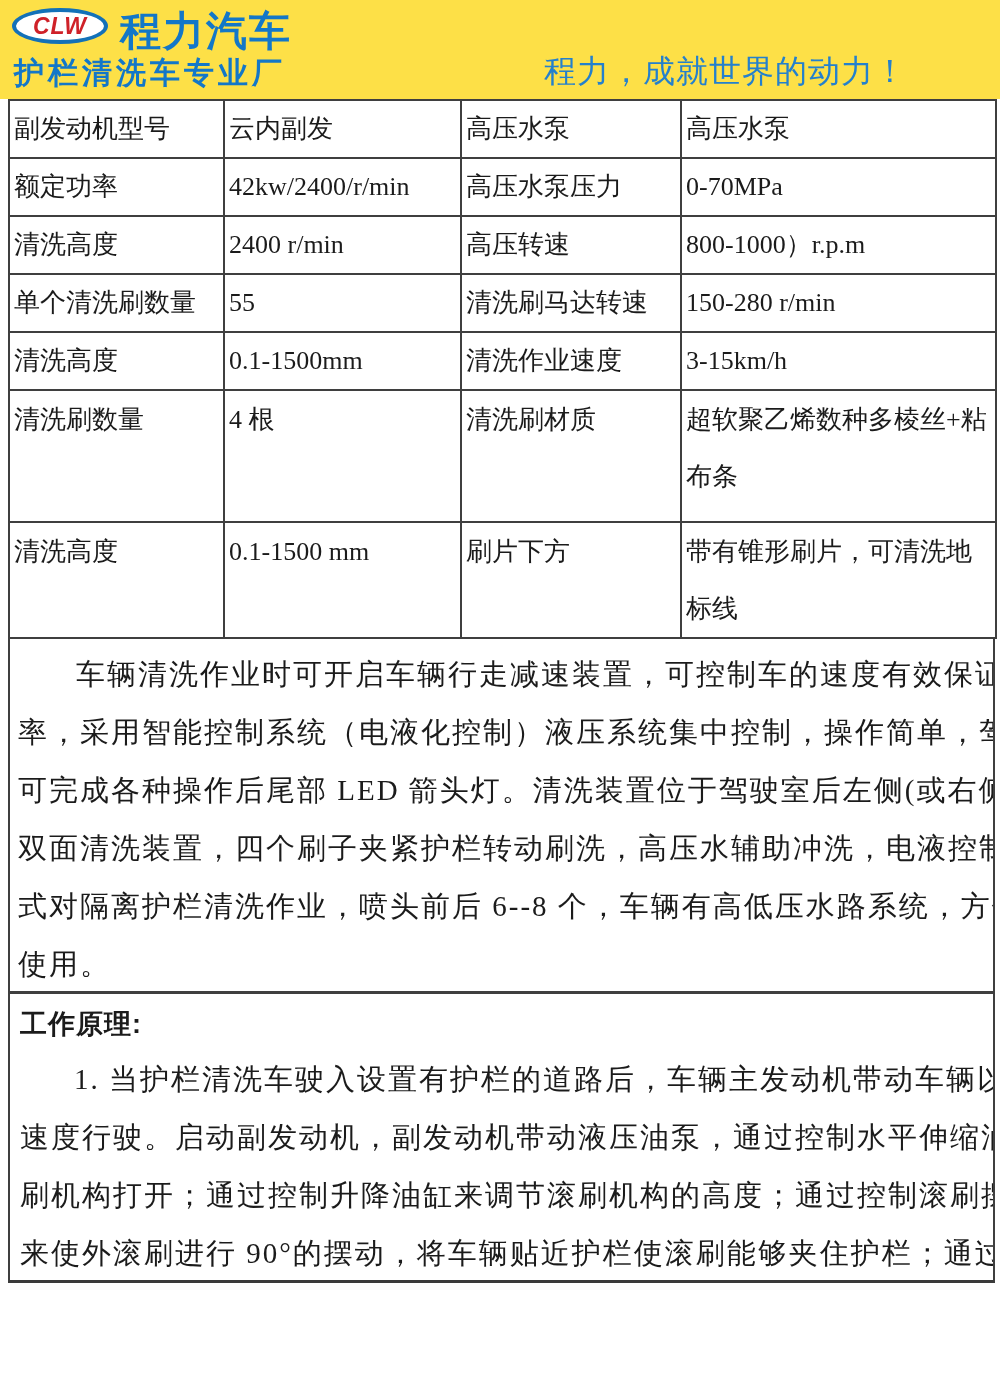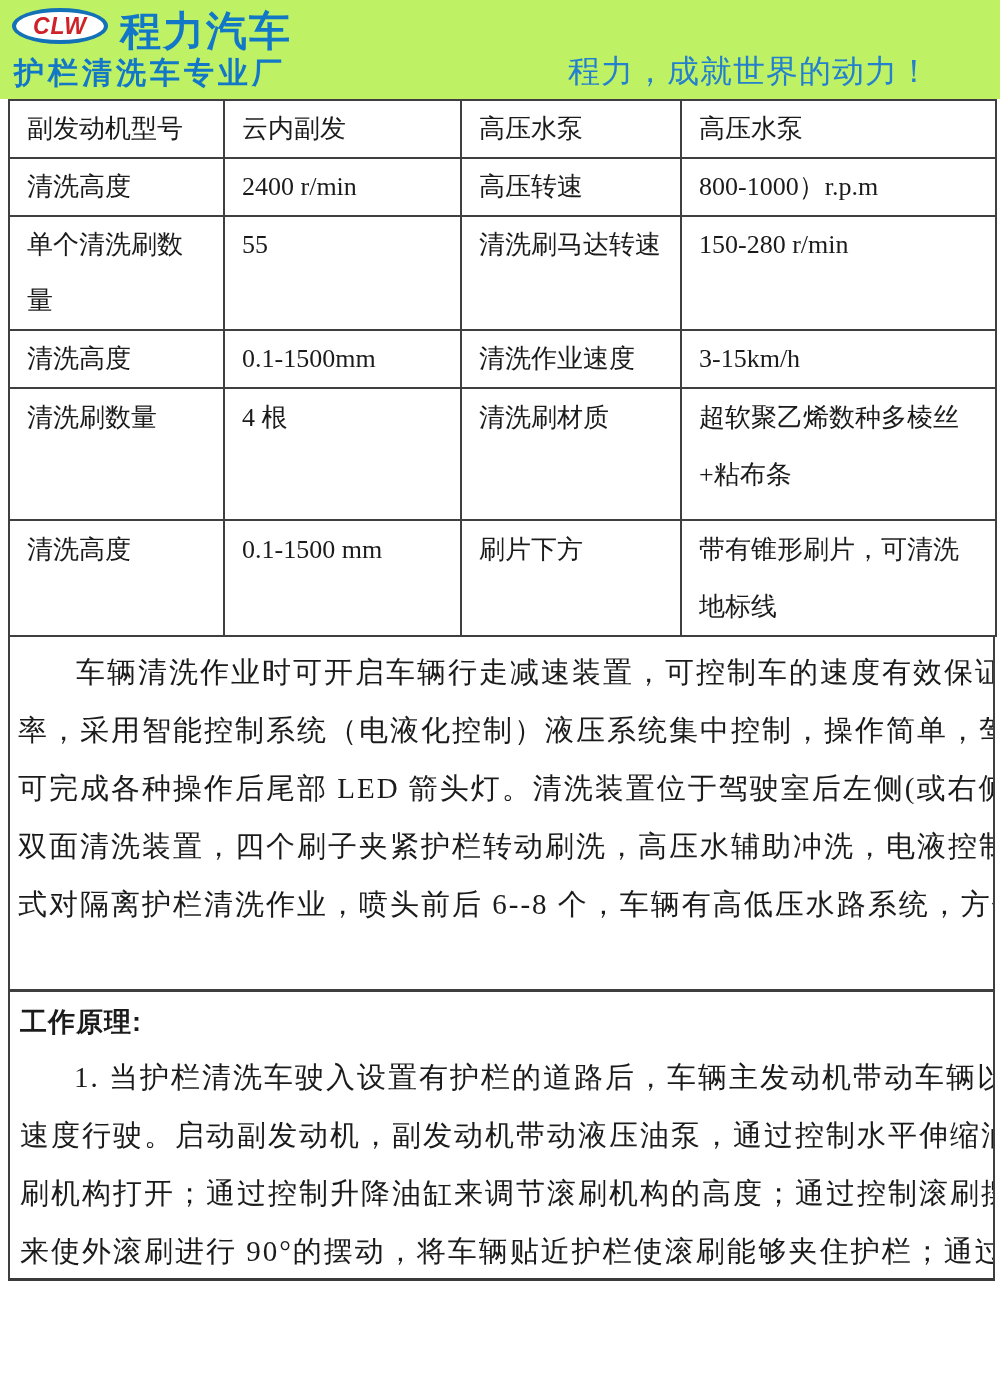--- a/index.html
+++ b/index.html
@@ -1,37 +1,37 @@
 <!DOCTYPE html>
 <html><head>
 <meta charset="utf-8">
 <style>
   * { margin:0; padding:0; box-sizing:border-box; }
   html,body { width:1000px; height:1387px; background:#ffffff; overflow:hidden;
     font-family:"Liberation Serif","DejaVu Serif",serif; color:#1b1b1b; }
 
   
-  .header { position:relative; width:1000px; height:99px; background:#bef264; }
+  .header { position:relative; width:1000px; height:99px; background:#fde047; }
   .logo-oval { position:absolute; left:12px; top:8px; width:96px; height:36px;
     border:4px solid #1371b8; border-radius:50%;
     display:flex; align-items:center; justify-content:center; background:#fff; }
   .logo-oval span { color:#cf2128; font-weight:bold; font-style:italic;
     font-family:"Liberation Sans",sans-serif; font-size:23px; letter-spacing:1px; }
   .brand { position:absolute; left:120px; top:4px; font-size:41px; font-weight:900;
     color:#1377c8; font-family:Liberation Serif, serif; letter-spacing:2px; }
   .factory { position:absolute; left:14px; top:53px; font-size:30px; font-weight:bold;
     color:#1377c8; font-family:"Liberation Sans",sans-serif; letter-spacing:4px; }
-  .slogan { position:absolute; left:568px; top:50px; font-size:32px; color:#2480cd;
+  .slogan { position:absolute; left:544px; top:50px; font-size:32px; color:#2480cd;
     letter-spacing:1px; }
 
   
   .doc { position:absolute; left:8px; top:99px; width:987px; }
 
   table.spec { border-collapse:collapse; width:987px; table-layout:fixed; }
-  table.spec td { border:2px solid #3f3f3f; vertical-align:top; padding:0 17px;
+  table.spec td { border:2px solid #3f3f3f; vertical-align:top; padding:0 4px;
     font-size:26px; line-height:56px; word-break:break-all; overflow:hidden; }
   tr.r-normal { height:57px; }
   tr.r-tall1 { height:132px; }
   tr.r-tall2 { height:113px; }
   tr.r-tall1 td, tr.r-tall2 td { line-height:57px; }
 
   .desc { border-left:2px solid #3f3f3f; border-right:2px solid #3f3f3f;
     padding:6px 6px 0 8px; height:352px; overflow:hidden; }
   .desc .pline { font-size:29px; line-height:58px; letter-spacing:2px;
     white-space:nowrap; }
@@ -68,20 +68,26 @@
         <col style="width:315px">
     </colgroup>
     <tbody>
       <tr class="r-normal">
         <td>副发动机型号</td>
         <td>云内副发</td>
         <td>高压水泵</td>
         <td>高压水泵</td>
       </tr>
       <tr class="r-normal">
+        <td>额定功率</td>
+        <td>42kw/2400/r/min</td>
+        <td>高压水泵压力</td>
+        <td>0-70MPa</td>
+      </tr>
+      <tr class="r-normal">
         <td>清洗高度</td>
         <td>2400 r/min</td>
         <td>高压转速</td>
         <td>800-1000）r.p.m</td>
       </tr>
       <tr class="r-normal">
         <td>单个清洗刷数量</td>
         <td>55</td>
         <td>清洗刷马达转速</td>
         <td>150-280 r/min</td>
@@ -106,20 +112,21 @@
       </tr>
     </tbody>
   </table>
 
   <div class="desc">
     <div class="pline indent">车辆清洗作业时可开启车辆行走减速装置，可控制车的速度有效保证洁洗</div>
     <div class="pline">率，采用智能控制系统（电液化控制）液压系统集中控制，操作简单，驾驶室内</div>
     <div class="pline">可完成各种操作后尾部 LED 箭头灯。清洗装置位于驾驶室后左侧(或右侧)，采用</div>
     <div class="pline">双面清洗装置，四个刷子夹紧护栏转动刷洗，高压水辅助冲洗，电液控制作业方</div>
     <div class="pline">式对隔离护栏清洗作业，喷头前后 6--8 个，车辆有高低压水路系统，方便选择</div>
+    <div class="pline">使用。</div>
   </div>
 
   <div class="principle">
     <div class="heading">工作原理:</div>
     <div class="pline indent-num">1. 当护栏清洗车驶入设置有护栏的道路后，车辆主发动机带动车辆以一定</div>
     <div class="pline">速度行驶。启动副发动机，副发动机带动液压油泵，通过控制水平伸缩油缸将滚</div>
     <div class="pline">刷机构打开；通过控制升降油缸来调节滚刷机构的高度；通过控制滚刷摆动油缸</div>
     <div class="pline">来使外滚刷进行 90°的摆动，将车辆贴近护栏使滚刷能够夹住护栏；通过调节滚</div>
   </div>
 

